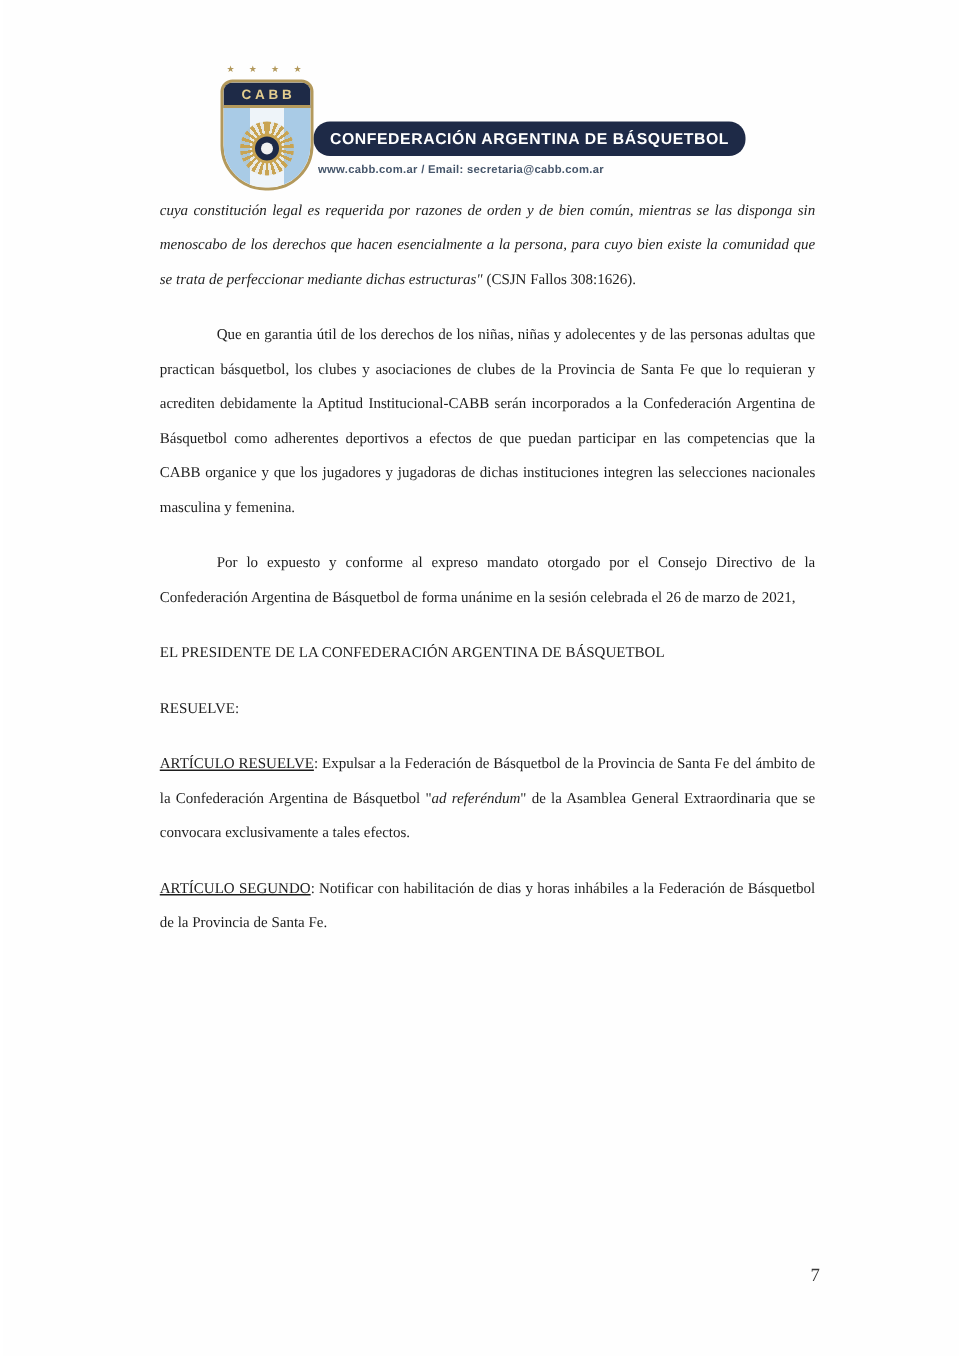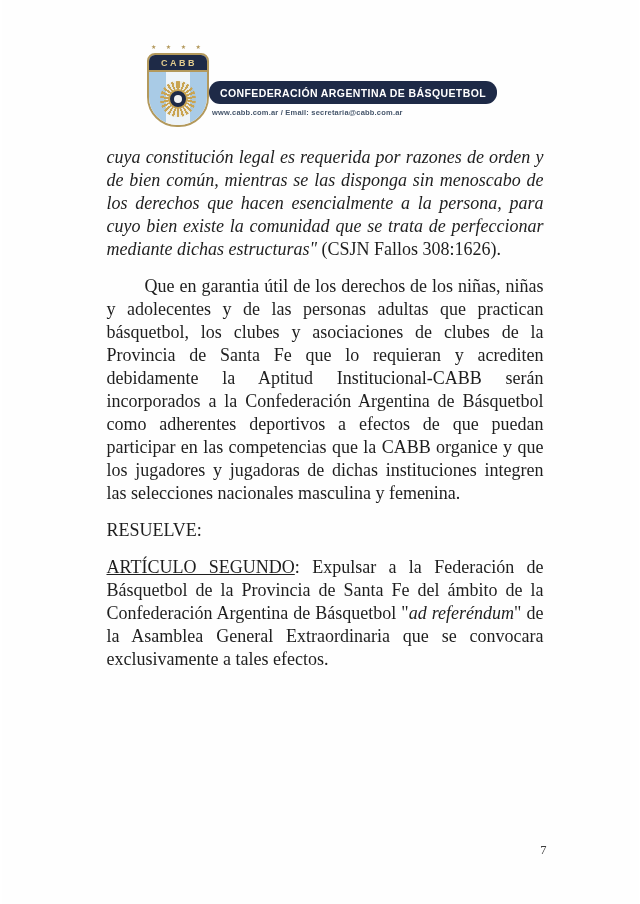--- a/index.html
+++ b/index.html
@@ -98,23 +98,23 @@
     font-size: 7.5px;
     color: #46566b;
     margin-top: 4px;
     margin-left: 3px;
     letter-spacing: 0.2px;
     font-weight: bold;
   }
 
   
   .content {
-    margin: 19px 95px 0 105px;
+    margin: 2px 95px 0 105px;
     text-align: justify;
-    font-size: 18px;
+    font-size: 10px;
     line-height: 23px;
   }
   .content p { margin-bottom: 14px; }
   .indent { text-indent: 38px; }
   .italic { font-style: italic; }
   .president { margin-top: 1px; }
   .resolve { margin-top: 2px; }
   .article-label { text-decoration: underline; }
 
   .page-num {
@@ -150,24 +150,27 @@
     </div>
   </div>
 
   <div class="content">
 
     <p><span class="italic">cuya constitución legal es requerida por razones de orden y de bien común, mientras se las disponga sin menoscabo de los derechos que hacen esencialmente a la persona, para cuyo bien existe la comunidad que se trata de perfeccionar mediante dichas estructuras"</span><span> (CSJN Fallos 308:1626).</span></p>
 
     <p class="indent">Que en garantia útil de los derechos de los niñas, niñas y adolecentes y de las personas adultas que practican básquetbol, los clubes y asociaciones de clubes de la Provincia de Santa Fe que lo requieran y acrediten debidamente la Aptitud Institucional-CABB serán incorporados a la Confederación Argentina de Básquetbol como adherentes deportivos a efectos de que puedan participar en las competencias que la CABB organice y que los jugadores y jugadoras de dichas instituciones integren las selecciones nacionales masculina y femenina.</p>
 
 
+    <p class="indent">Por lo expuesto y conforme al expreso mandato otorgado por el Consejo Directivo de la Confederación Argentina de Básquetbol de forma unánime en la sesión celebrada el 26 de marzo de 2021,</p>
 
+    <p class="president">EL PRESIDENTE DE LA CONFEDERACIÓN ARGENTINA DE BÁSQUETBOL</p>
 
     <p class="resolve">RESUELVE:</p>
 
-    <p><span class="article-label">ARTÍCULO SEGUNDO</span><span>: Expulsar a la Federación de Básquetbol de la Provincia de Santa Fe del ámbito de la Confederación Argentina de Básquetbol "</span><span class="italic">ad referéndum</span><span>" de la Asamblea General Extraordinaria que se convocara exclusivamente a tales efectos.</span></p>
+    <p><span class="article-label">ARTÍCULO RESUELVE</span><span>: Expulsar a la Federación de Básquetbol de la Provincia de Santa Fe del ámbito de la Confederación Argentina de Básquetbol "</span><span class="italic">ad referéndum</span><span>" de la Asamblea General Extraordinaria que se convocara exclusivamente a tales efectos.</span></p>
 
+    <p><span class="article-label">ARTÍCULO SEGUNDO</span><span>: Notificar con habilitación de dias y horas inhábiles a la Federación de Básquetbol de la Provincia de Santa Fe.</span></p>
 
   </div>
 
   <div class="page-num">7</div>
 
 </div>
 
 </body></html>

